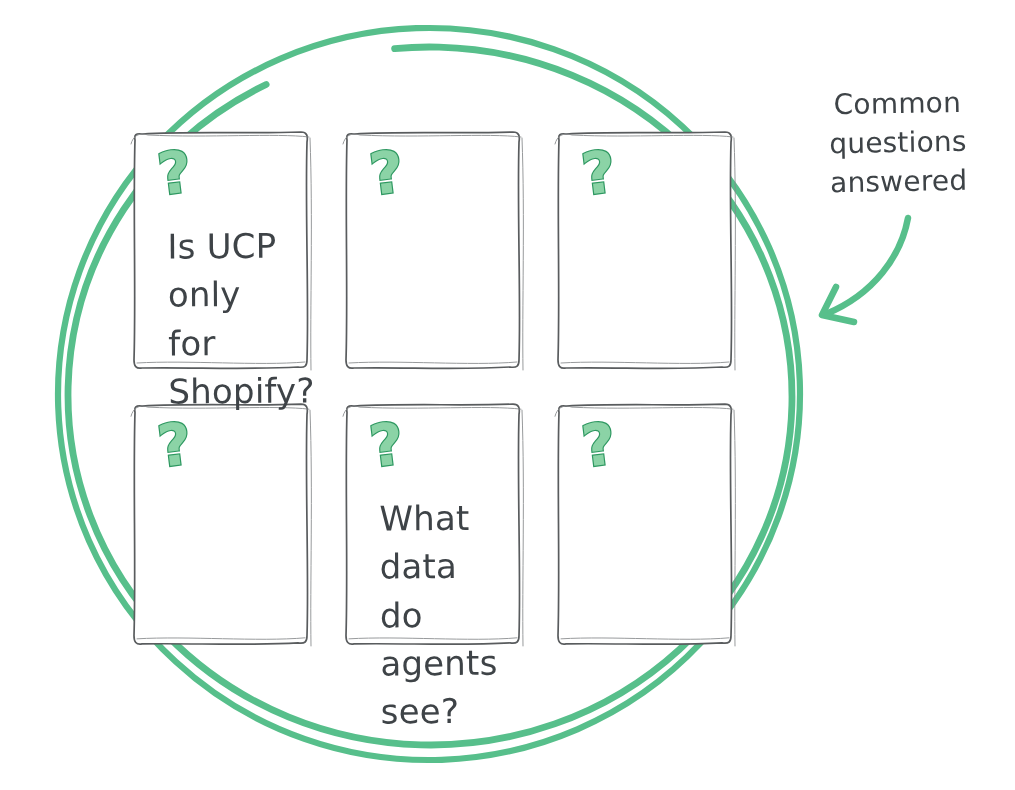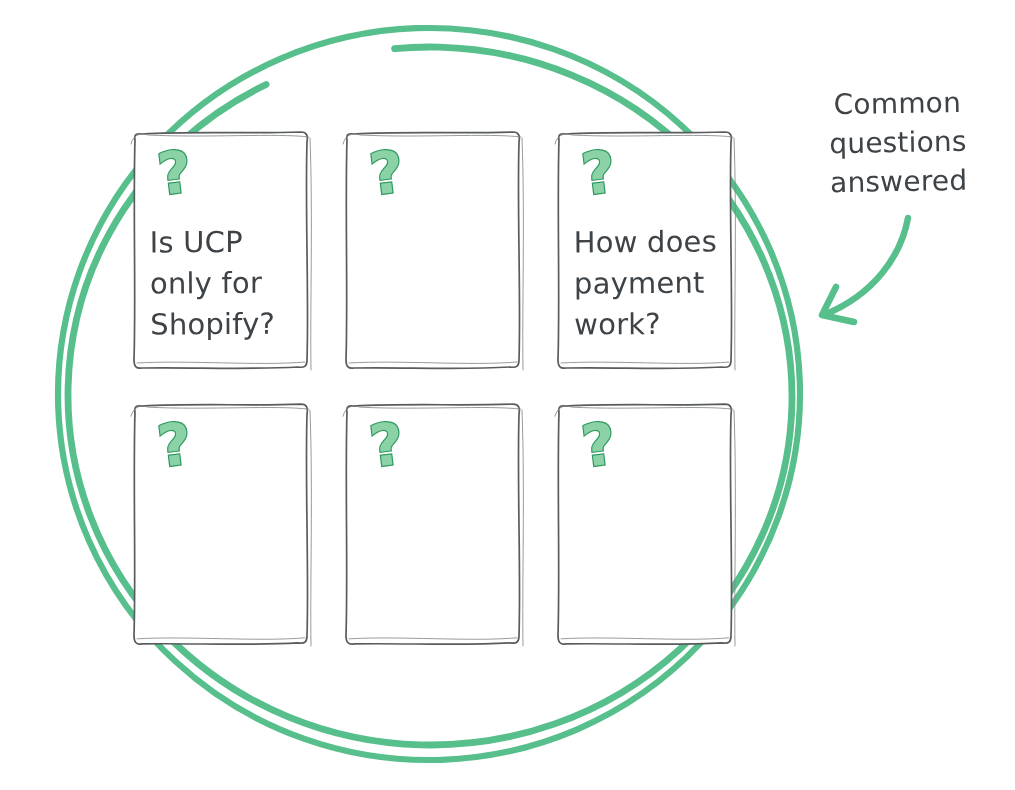--- a/index.html
+++ b/index.html
@@ -32,25 +32,26 @@
   }
   .card{position:relative;}
   .card-border{position:absolute;inset:0;width:100%;height:100%;}
   .card-content{
     position:relative;z-index:1;
     padding:15px 18px 0 24px;
   }
   .qmark{display:block;margin-left:2px;}
   .card-text{
     margin-top:14px;
-    font-size:29px;line-height:1.42;
+    font-size:34px;line-height:1.42;
     color:var(--ink,#3E4347);
     white-space:pre-line;
     letter-spacing:.2px;
     transform:rotate(-.4deg);
+    margin-left:18px;
   }
 
   
   .heading{
     position:absolute;left:802px;top:84px;width:192px;z-index:2;
     text-align:center;
     font-size:28px;line-height:1.4;
     color:var(--ink,#3E4347);
     white-space:pre-line;
     letter-spacing:.2px;
@@ -101,23 +102,20 @@
 
     <div class="card">
       <svg class="card-border" viewBox="0 0 188 246" preserveAspectRatio="none">
         <path d="M 9 13 C 8 8 10 6 16 7 C 70 4 122 7 175 5 C 181 5 182 9 181 15 C 179 80 183 170 181 233 C 181 239 179 241 172 240 C 120 243 64 240 16 241 C 10 242 8 239 8 233 C 10 168 7 76 9 13 Z" fill="#ffffff" stroke="var(--card-border,#595C5E)" stroke-width="1.7" vector-effect="non-scaling-stroke" stroke-linecap="round"></path>
         <path d="M 5 17 C 7 9 13 5 22 8 C 82 11 150 6 183 10 M 184 11 C 187 90 184 182 185 243 M 11 236 C 62 233 132 239 179 235" fill="none" stroke="var(--card-border-light,#85888A)" stroke-width="1" vector-effect="non-scaling-stroke" stroke-linecap="round" opacity=".85"></path>
       </svg>
       <div class="card-content">
         <svg class="qmark" width="46" height="66" viewBox="0 0 46 66">
           <text x="23" y="51" text-anchor="middle" font-size="58" font-weight="bold" font-family="DejaVu Sans, sans-serif" fill="var(--qmark-fill,#8BD3A6)" stroke="var(--qmark-outline,#2E9861)" stroke-width="2.4" paint-order="stroke" transform="rotate(-7 23 33)">?</text>
         </svg>
-        <div class="card-text">How does
-payment
-work?</div>
       </div>
     </div>
 
     <div class="card">
       <svg class="card-border" viewBox="0 0 188 246" preserveAspectRatio="none">
         <path d="M 9 13 C 8 8 10 6 16 7 C 70 4 122 7 175 5 C 181 5 182 9 181 15 C 179 80 183 170 181 233 C 181 239 179 241 172 240 C 120 243 64 240 16 241 C 10 242 8 239 8 233 C 10 168 7 76 9 13 Z" fill="#ffffff" stroke="var(--card-border,#595C5E)" stroke-width="1.7" vector-effect="non-scaling-stroke" stroke-linecap="round"></path>
         <path d="M 5 17 C 7 9 13 5 22 8 C 82 11 150 6 183 10 M 184 11 C 187 90 184 182 185 243 M 11 236 C 62 233 132 239 179 235" fill="none" stroke="var(--card-border-light,#85888A)" stroke-width="1" vector-effect="non-scaling-stroke" stroke-linecap="round" opacity=".85"></path>
       </svg>
       <div class="card-content">
         <svg class="qmark" width="46" height="66" viewBox="0 0 46 66">
@@ -128,20 +126,23 @@
 
     <div class="card">
       <svg class="card-border" viewBox="0 0 188 246" preserveAspectRatio="none">
         <path d="M 9 13 C 8 8 10 6 16 7 C 70 4 122 7 175 5 C 181 5 182 9 181 15 C 179 80 183 170 181 233 C 181 239 179 241 172 240 C 120 243 64 240 16 241 C 10 242 8 239 8 233 C 10 168 7 76 9 13 Z" fill="#ffffff" stroke="var(--card-border,#595C5E)" stroke-width="1.7" vector-effect="non-scaling-stroke" stroke-linecap="round"></path>
         <path d="M 5 17 C 7 9 13 5 22 8 C 82 11 150 6 183 10 M 184 11 C 187 90 184 182 185 243 M 11 236 C 62 233 132 239 179 235" fill="none" stroke="var(--card-border-light,#85888A)" stroke-width="1" vector-effect="non-scaling-stroke" stroke-linecap="round" opacity=".85"></path>
       </svg>
       <div class="card-content">
         <svg class="qmark" width="46" height="66" viewBox="0 0 46 66">
           <text x="23" y="51" text-anchor="middle" font-size="58" font-weight="bold" font-family="DejaVu Sans, sans-serif" fill="var(--qmark-fill,#8BD3A6)" stroke="var(--qmark-outline,#2E9861)" stroke-width="2.4" paint-order="stroke" transform="rotate(-7 23 33)">?</text>
         </svg>
+        <div class="card-text">What data
+do agents
+see?</div>
       </div>
     </div>
 
     <div class="card">
       <svg class="card-border" viewBox="0 0 188 246" preserveAspectRatio="none">
         <path d="M 9 13 C 8 8 10 6 16 7 C 70 4 122 7 175 5 C 181 5 182 9 181 15 C 179 80 183 170 181 233 C 181 239 179 241 172 240 C 120 243 64 240 16 241 C 10 242 8 239 8 233 C 10 168 7 76 9 13 Z" fill="#ffffff" stroke="var(--card-border,#595C5E)" stroke-width="1.7" vector-effect="non-scaling-stroke" stroke-linecap="round"></path>
         <path d="M 5 17 C 7 9 13 5 22 8 C 82 11 150 6 183 10 M 184 11 C 187 90 184 182 185 243 M 11 236 C 62 233 132 239 179 235" fill="none" stroke="var(--card-border-light,#85888A)" stroke-width="1" vector-effect="non-scaling-stroke" stroke-linecap="round" opacity=".85"></path>
       </svg>
       <div class="card-content">
         <svg class="qmark" width="46" height="66" viewBox="0 0 46 66">

